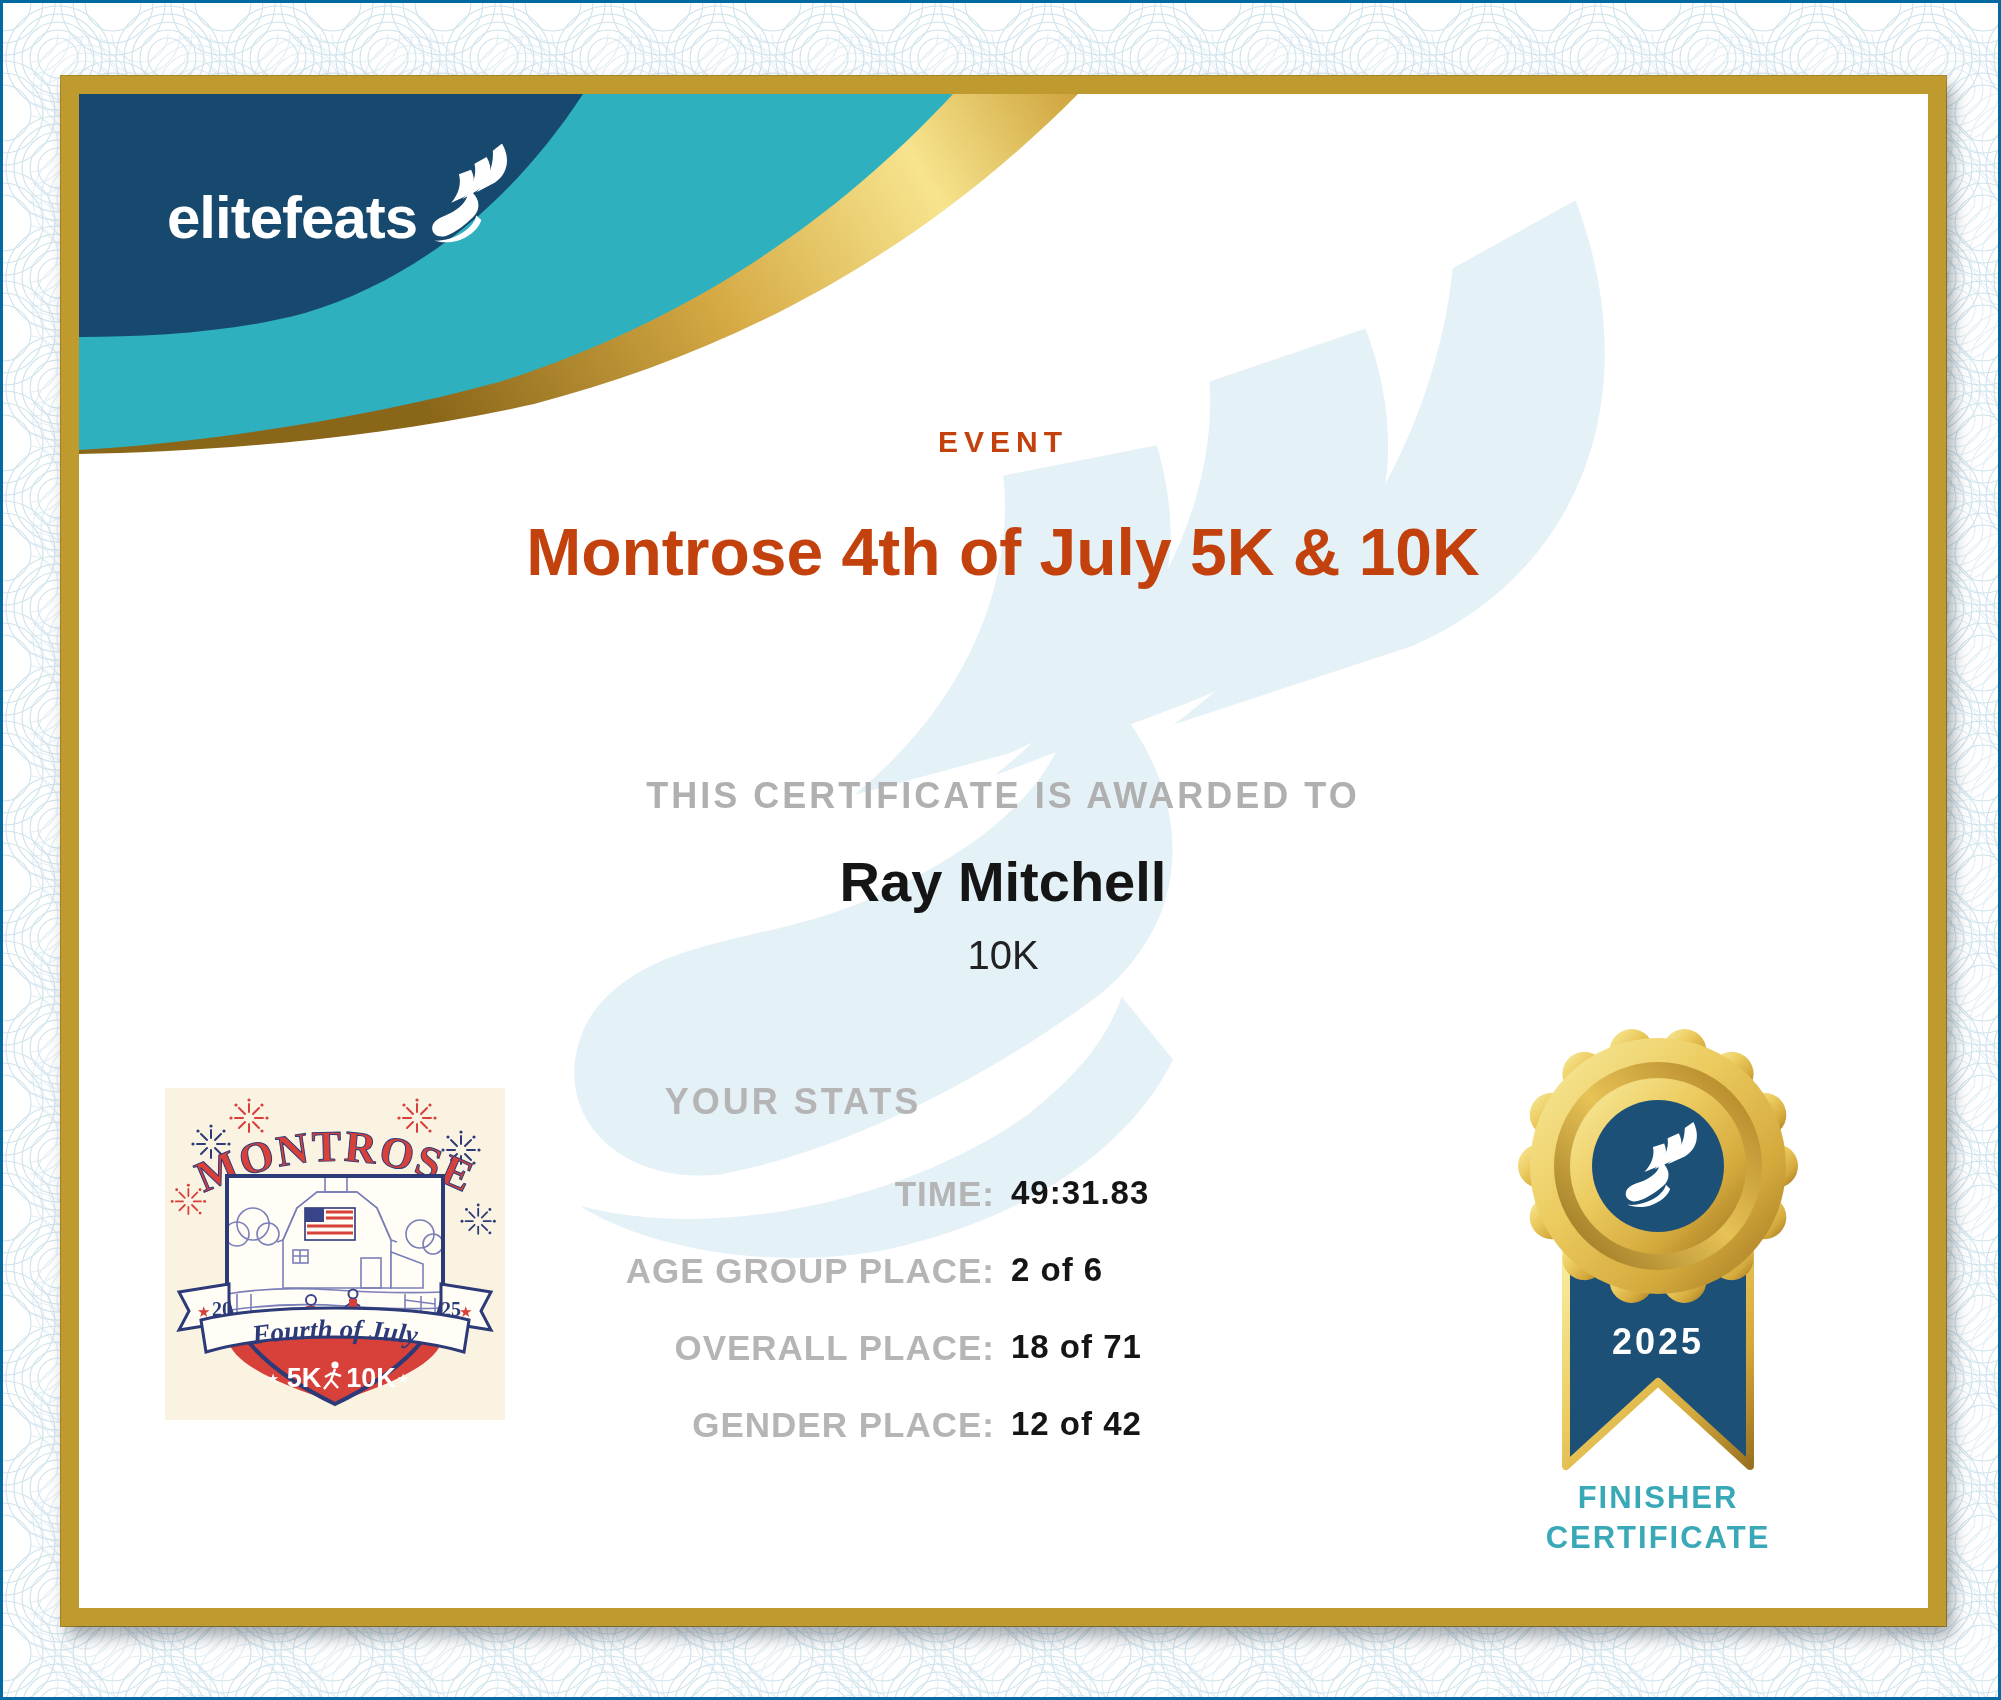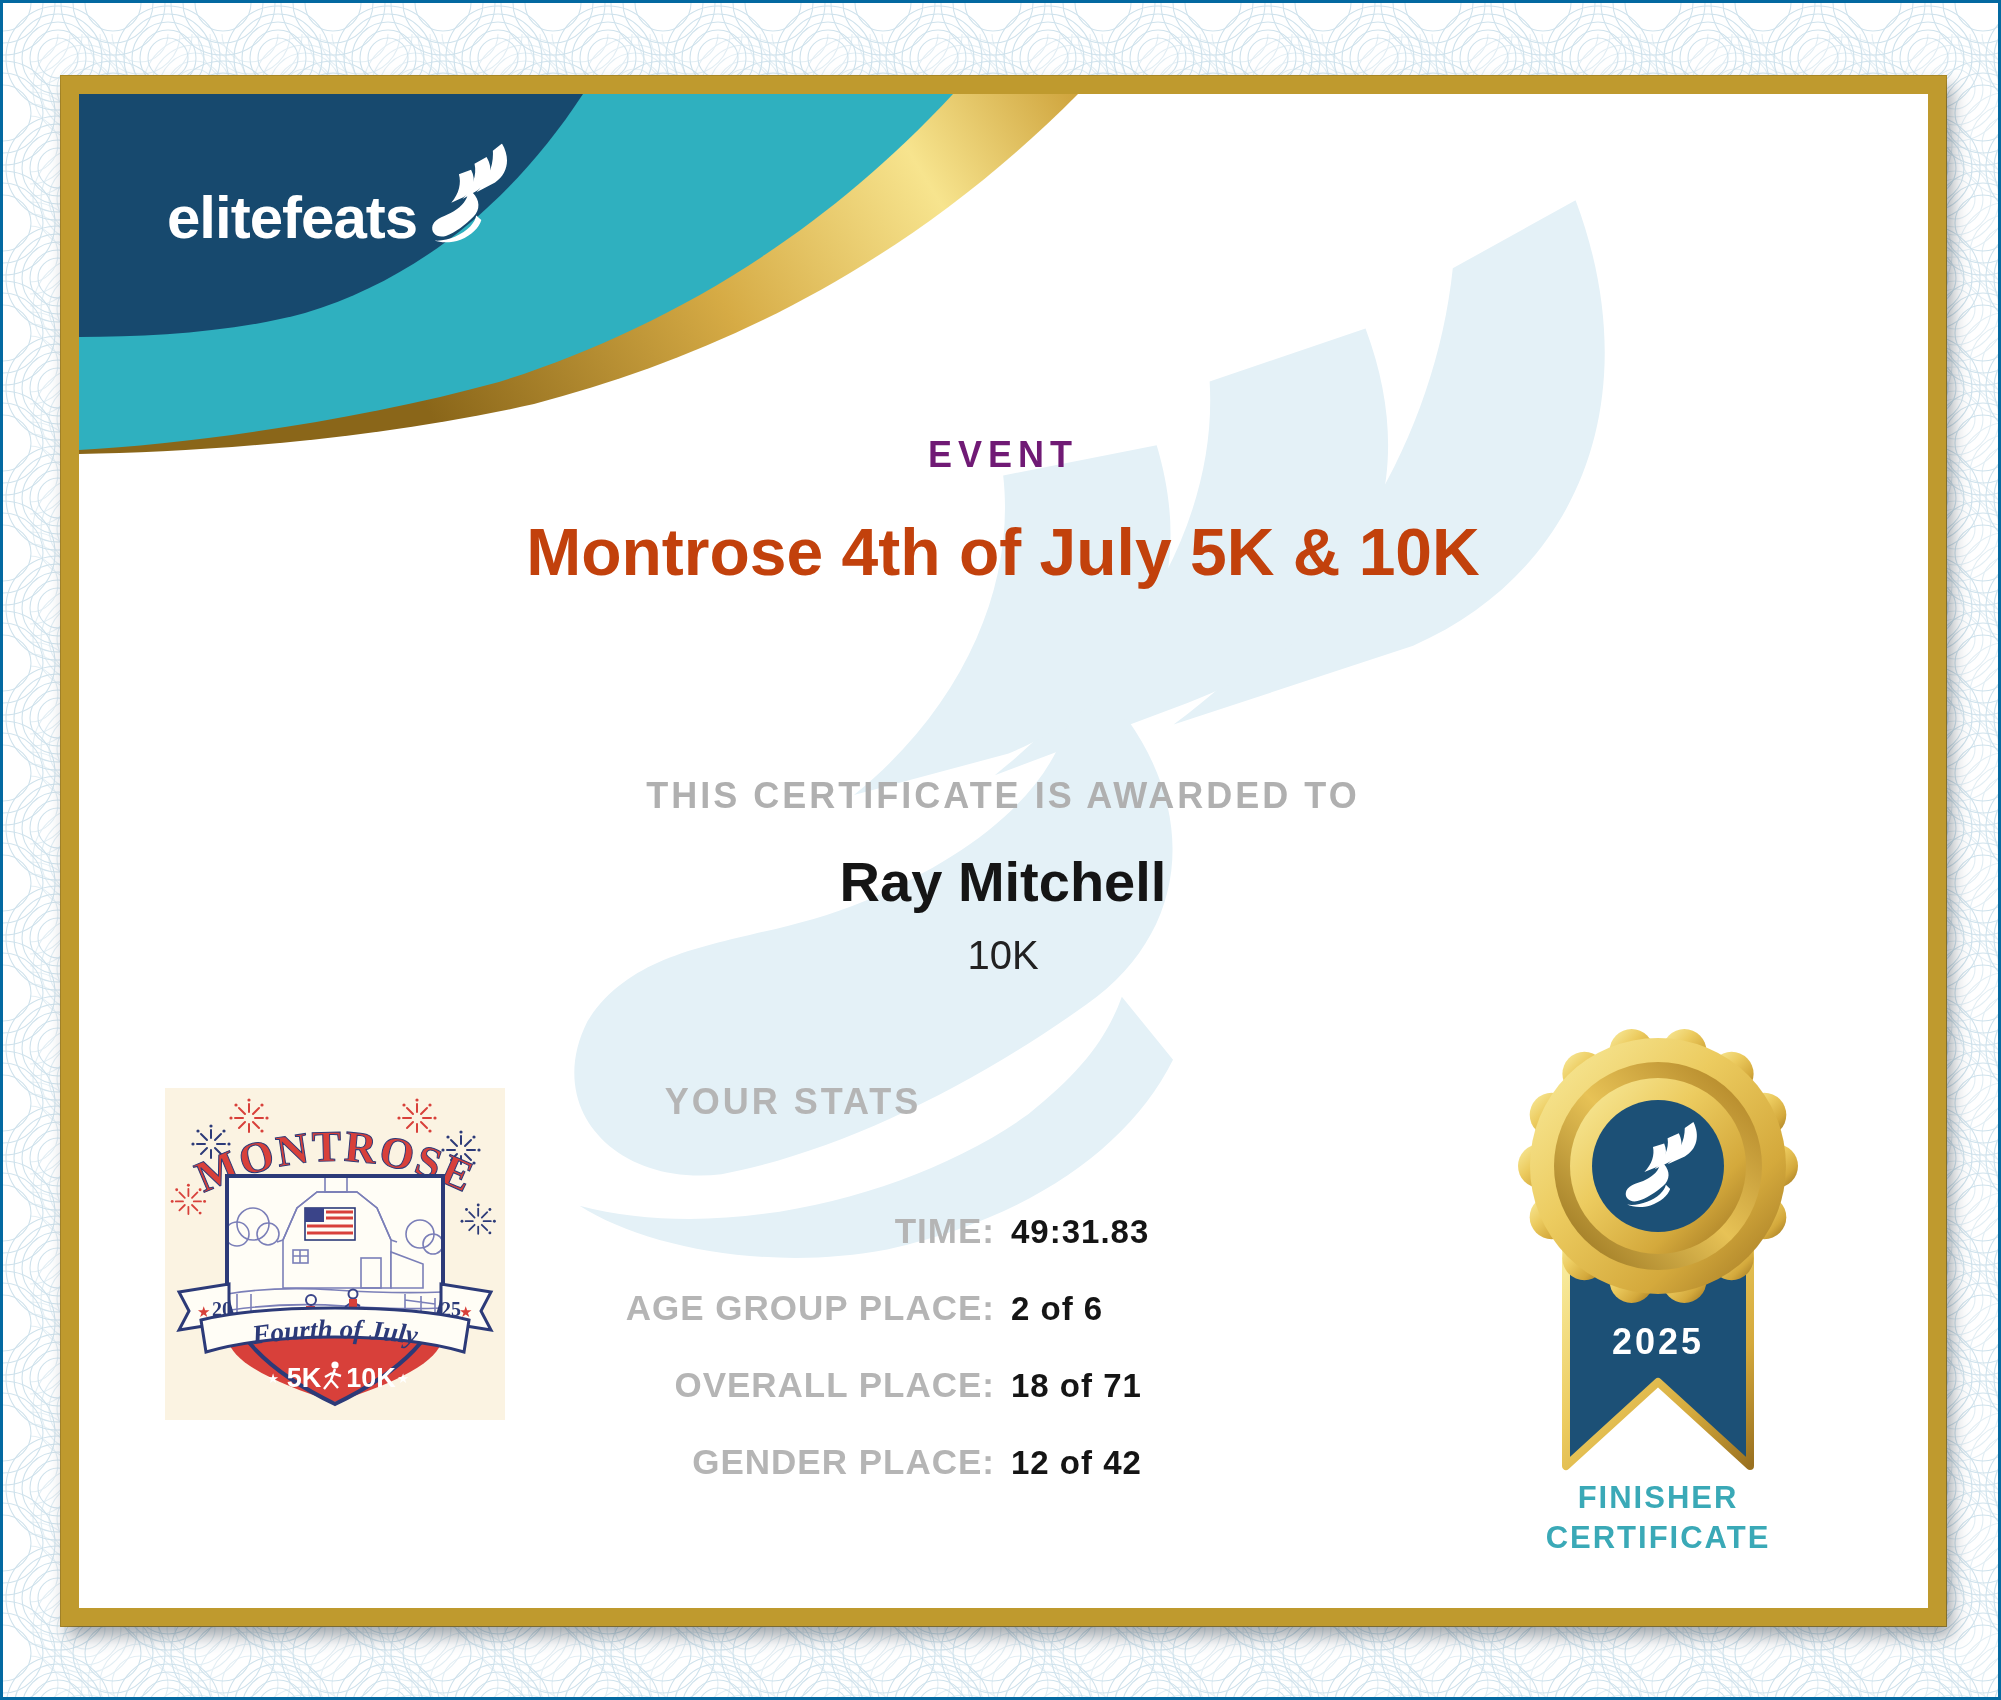--- a/index.html
+++ b/index.html
@@ -11,29 +11,29 @@
          box-shadow:6px 10px 16px rgba(45,58,70,.45), 0 0 0 1px #ad8a25;}
   .inner{position:absolute;left:0;top:0;width:1849px;height:1478px;overflow:hidden;}
   .header-swoosh{position:absolute;left:0;top:0;width:1849px;height:480px;}
   .watermark{position:absolute;left:404px;top:55px;width:1150px;height:1150px;
              transform:rotate(6deg);opacity:1;}
   .brand{position:absolute;left:88px;top:52px;display:flex;align-items:flex-start;}
   .brand-text{color:#ffffff;font-size:60px;font-weight:700;letter-spacing:-1px;line-height:1;
               padding-top:42px;}
   .brand-foot{width:96px;height:96px;margin-left:2px;transform:rotate(-4deg);}
   .cline{position:absolute;left:324px;width:1200px;text-align:center;}
-  .event-label{top:340px;font-size:36px;font-weight:700;letter-spacing:6px;color:#701a75;}
+  .event-label{top:331px;font-size:30px;font-weight:700;letter-spacing:6px;color:#c2410c;}
   .event-title{top:420px;font-size:66px;font-weight:700;color:#c2410c;letter-spacing:0px;}
   .awarded-label{top:681px;font-size:36px;font-weight:700;letter-spacing:3px;color:#b0b0b0;}
   .runner-name{top:755px;font-size:56px;font-weight:700;color:#151515;}
   .division{top:839px;font-size:40px;font-weight:400;color:#222222;}
   .stats-heading{position:absolute;left:414px;top:987px;width:600px;text-align:center;
                  font-size:36px;font-weight:700;letter-spacing:3px;color:#b5b5b5;}
   .stats{position:absolute;left:124px;top:1080px;width:1200px;}
-  .stat-row{display:flex;align-items:flex-end;height:77px;}
+  .stat-row{display:flex;align-items:flex-start;height:77px;}
   .stat-label{flex:0 0 792px;text-align:right;font-size:35px;font-weight:600;
               letter-spacing:1px;color:#b5b5b5;}
   .stat-value{margin-left:16px;font-size:33px;font-weight:700;color:#151515;letter-spacing:1px;}
   .event-logo{position:absolute;left:86px;top:994px;width:340px;height:332px;}
   .medal{position:absolute;left:1429px;top:922px;width:300px;height:470px;}
   .finisher-caption{position:absolute;left:1429px;top:1384px;width:300px;text-align:center;
                     font-size:31px;font-weight:700;letter-spacing:2px;color:#3aa9b7;line-height:40px;}
   svg text{font-family:"Liberation Sans",sans-serif;}
   .serif-text{font-family:"Liberation Serif",serif;}
 </style>

